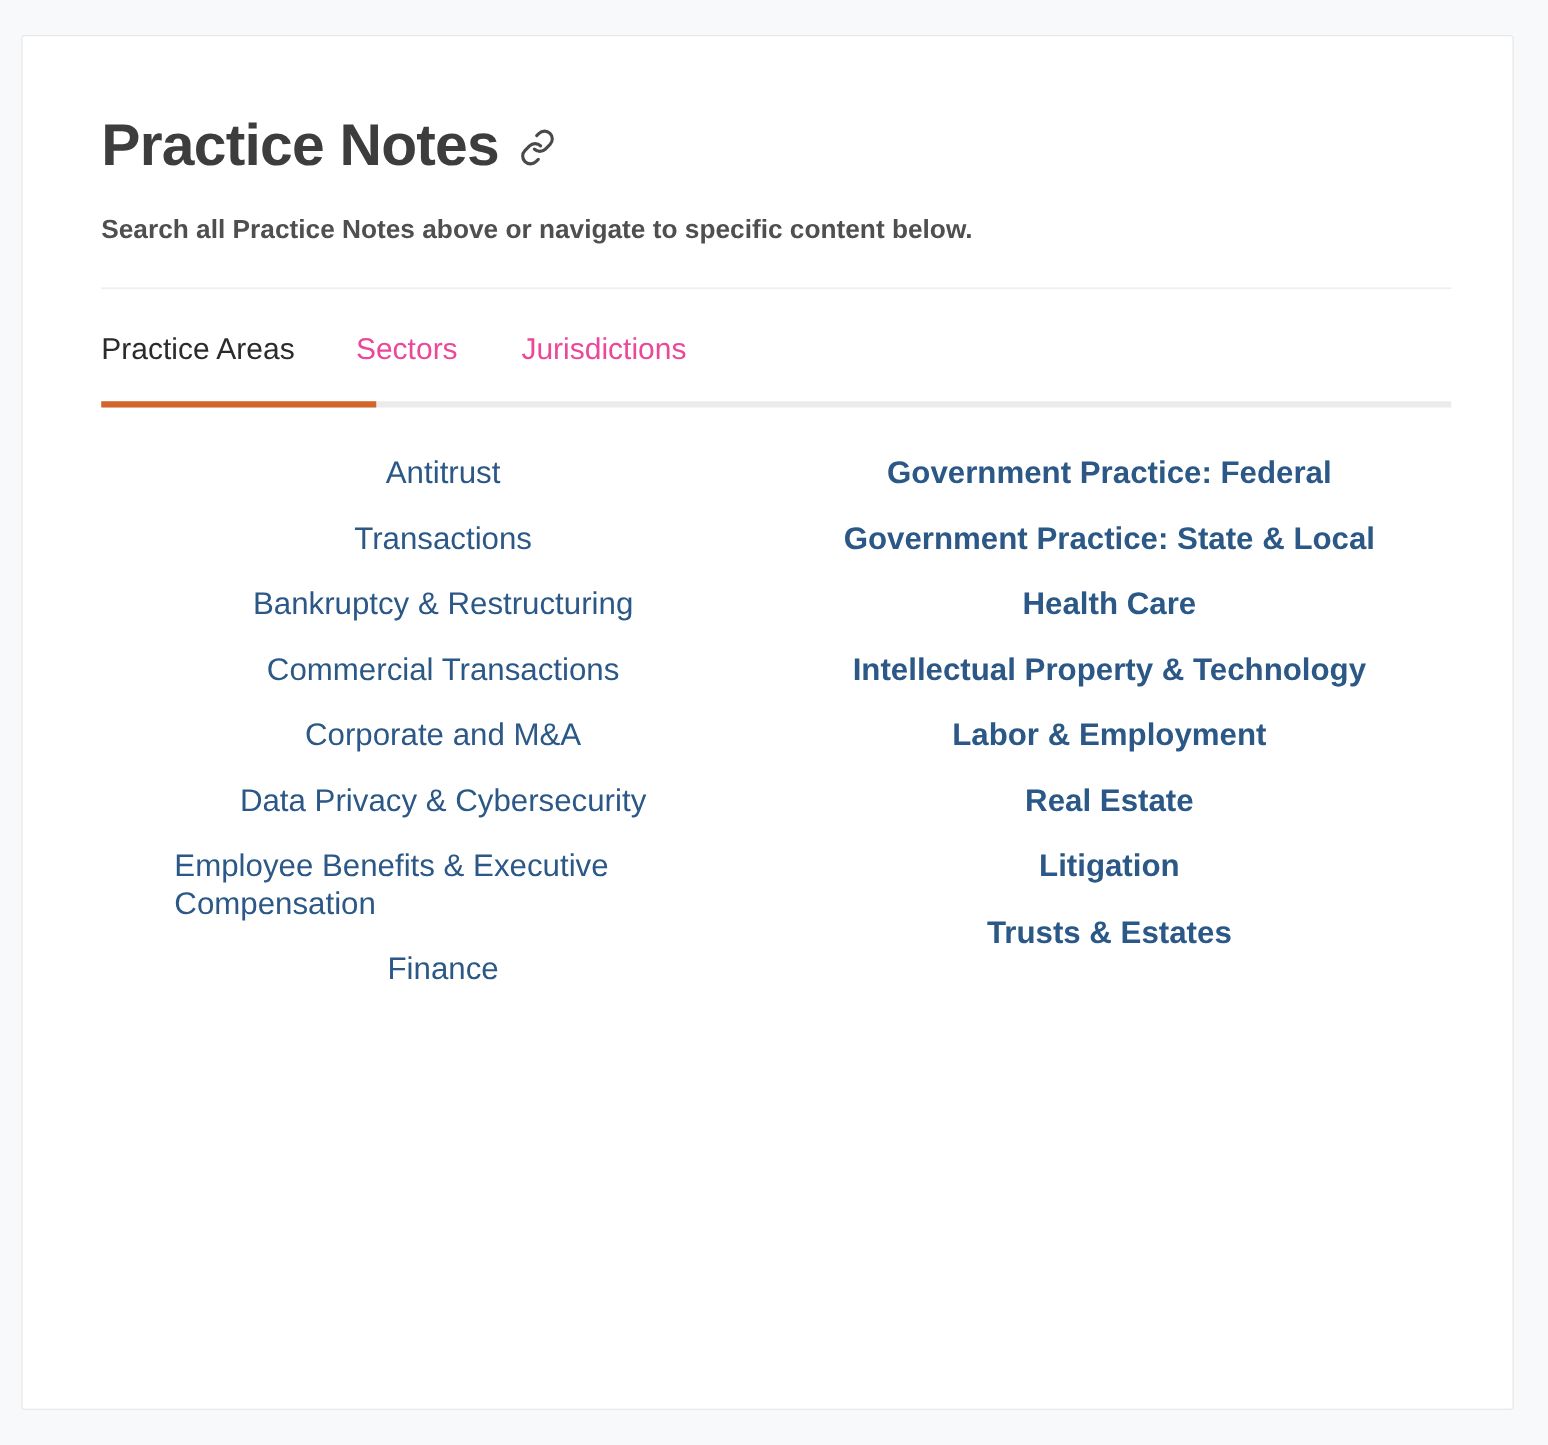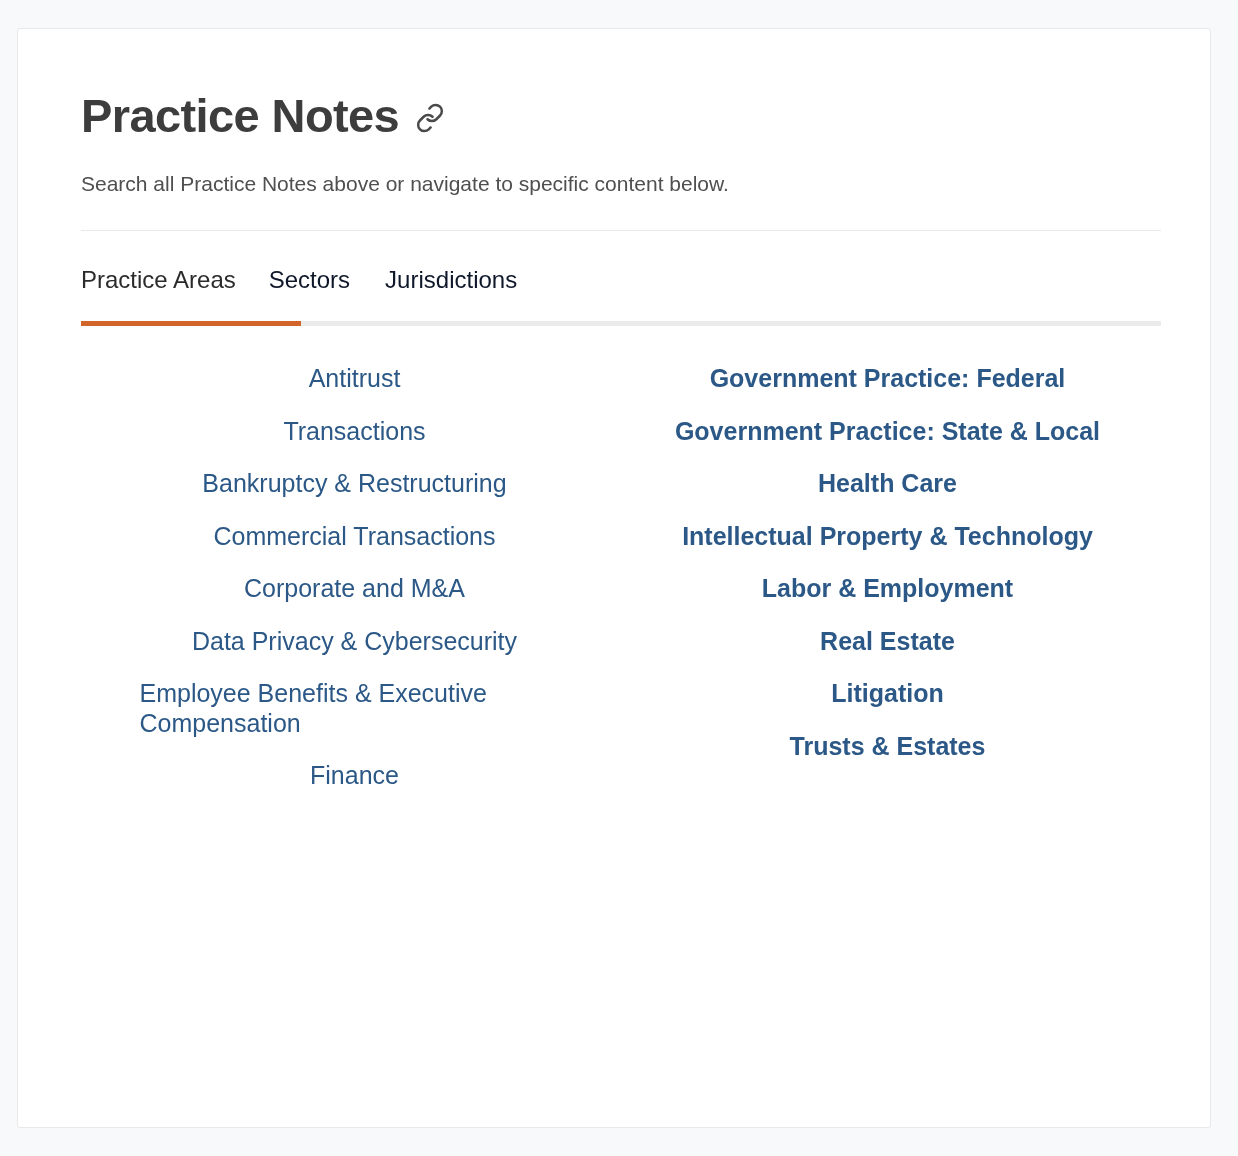--- a/index.html
+++ b/index.html
@@ -70,39 +70,39 @@
     margin-top: 4px;
     cursor: pointer;
   }
   .anchor-link-icon svg { display: block; }
 
   .page-subtitle {
     margin: 30px 0 0 0;
     font-size: 21px;
     color: #4f4f4f;
     line-height: 1.35;
-    font-weight: normal;
+    font-weight: bold;
   }
 
   .divider {
     margin-top: 31px;
     height: 1px;
     background: #e8e9ea;
     width: 1080px;
   }
 
   .tabs {
     margin-top: 36px;
     display: flex;
     align-items: flex-end;
-    gap: 2px;
+    gap: 18px;
   }
   .tab {
     font-size: 24px;
-    color: #0f172a;
+    color: #ec4899;
     padding: 0 33px 0 0;
     cursor: pointer;
     line-height: 1.1;
     white-space: nowrap;
   }
   .tab.first { padding-right: 31px; }
   .tab.active {
     color: #2b2b2b;
     font-weight: normal;
   }

